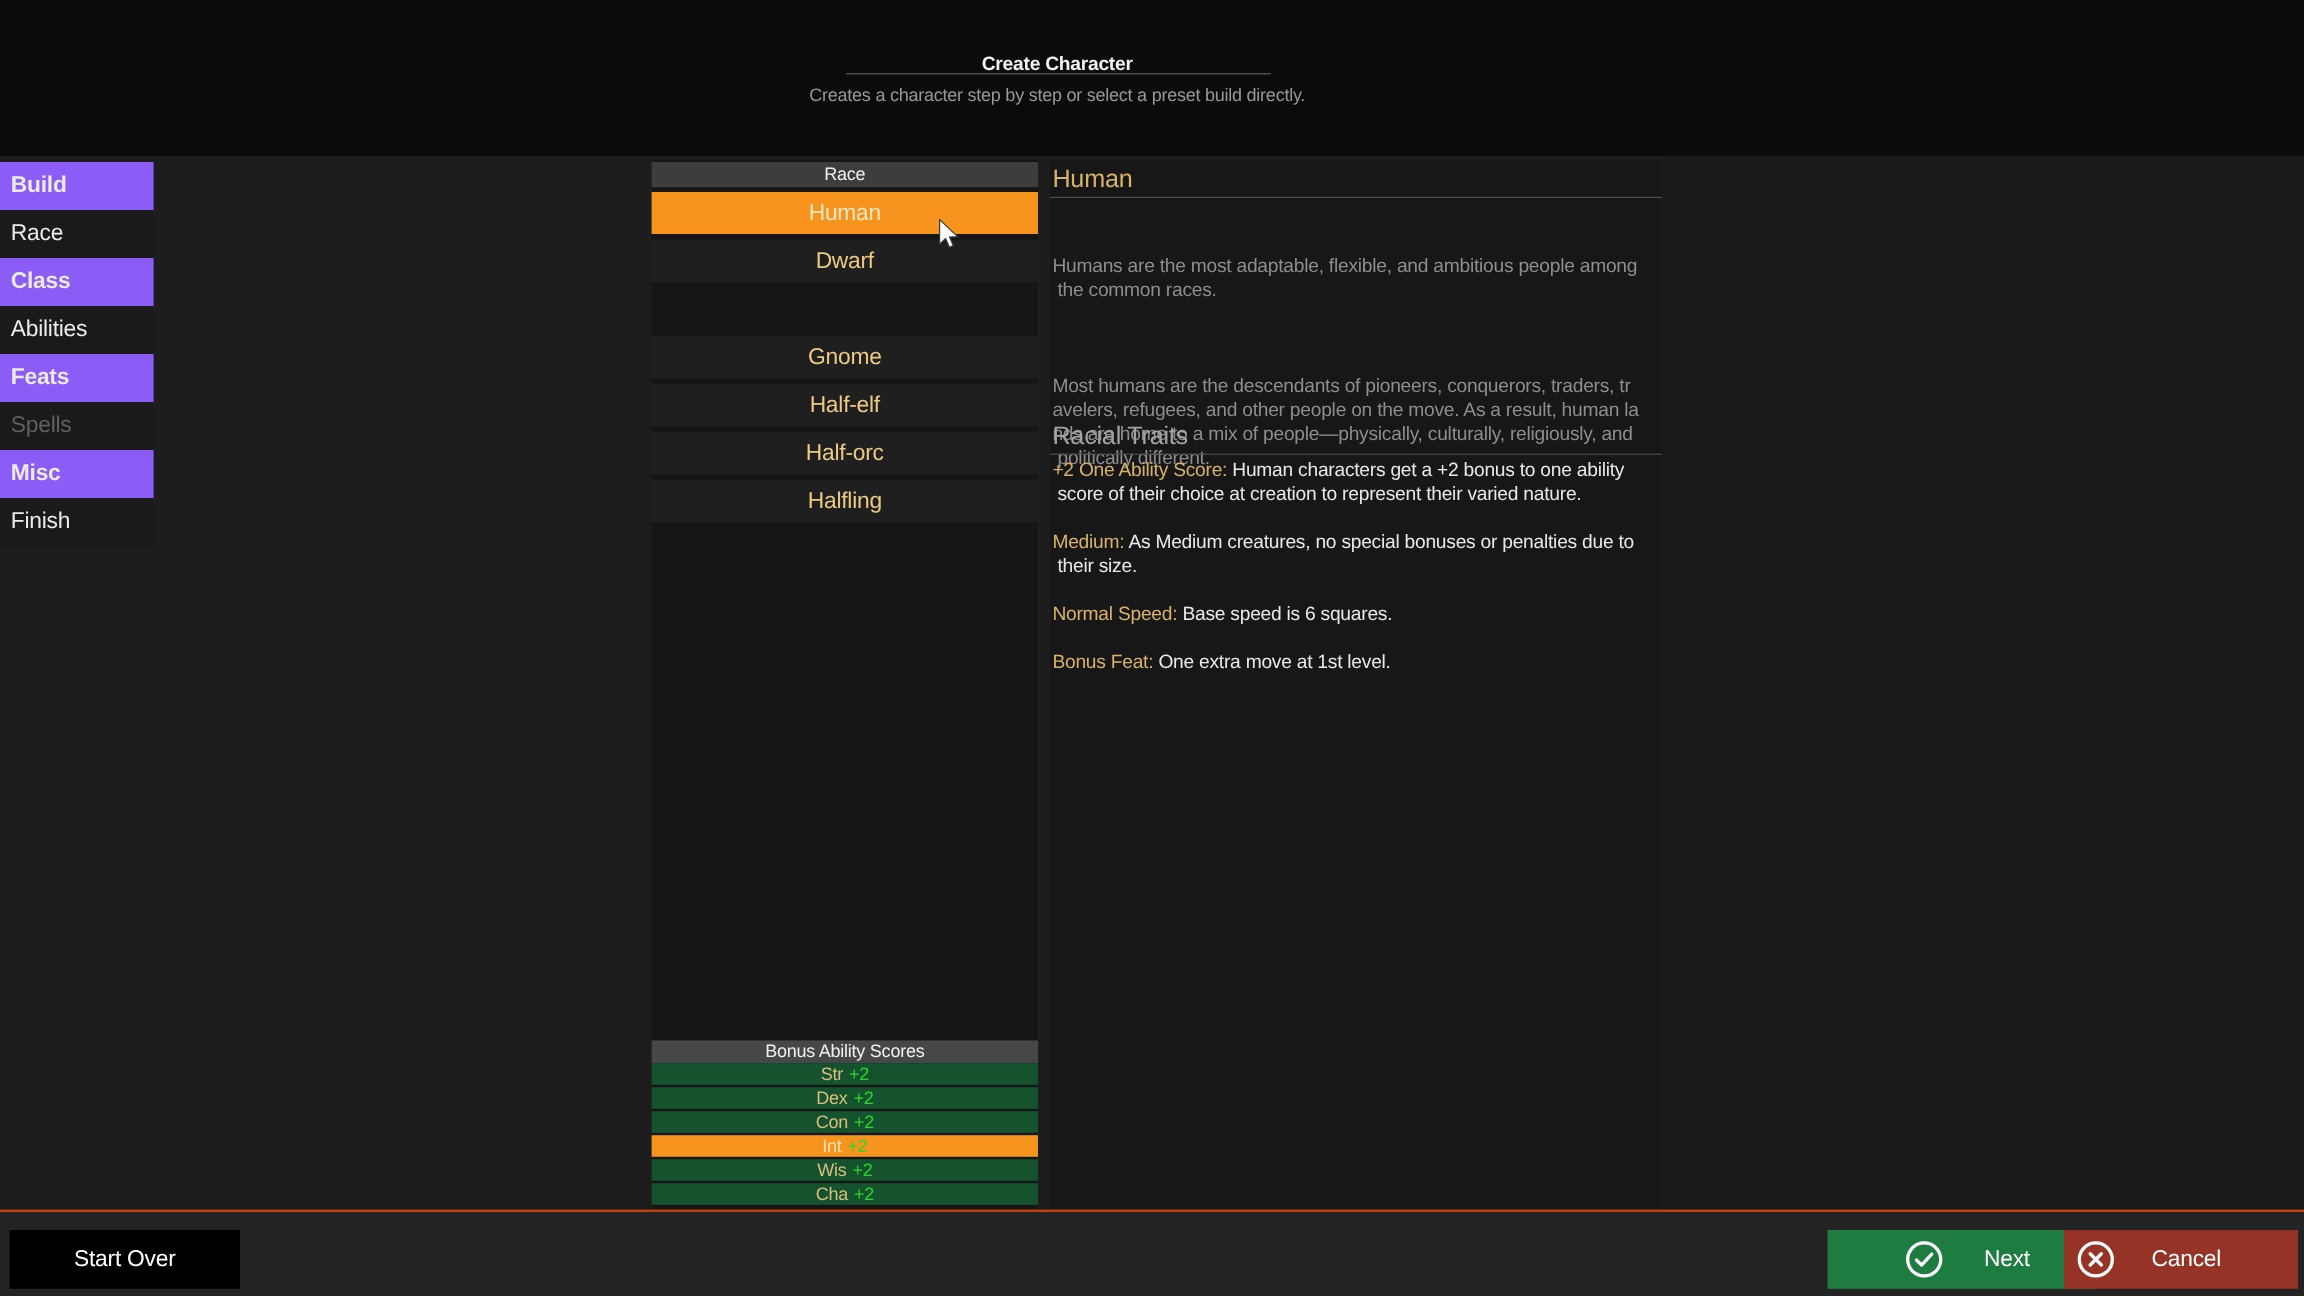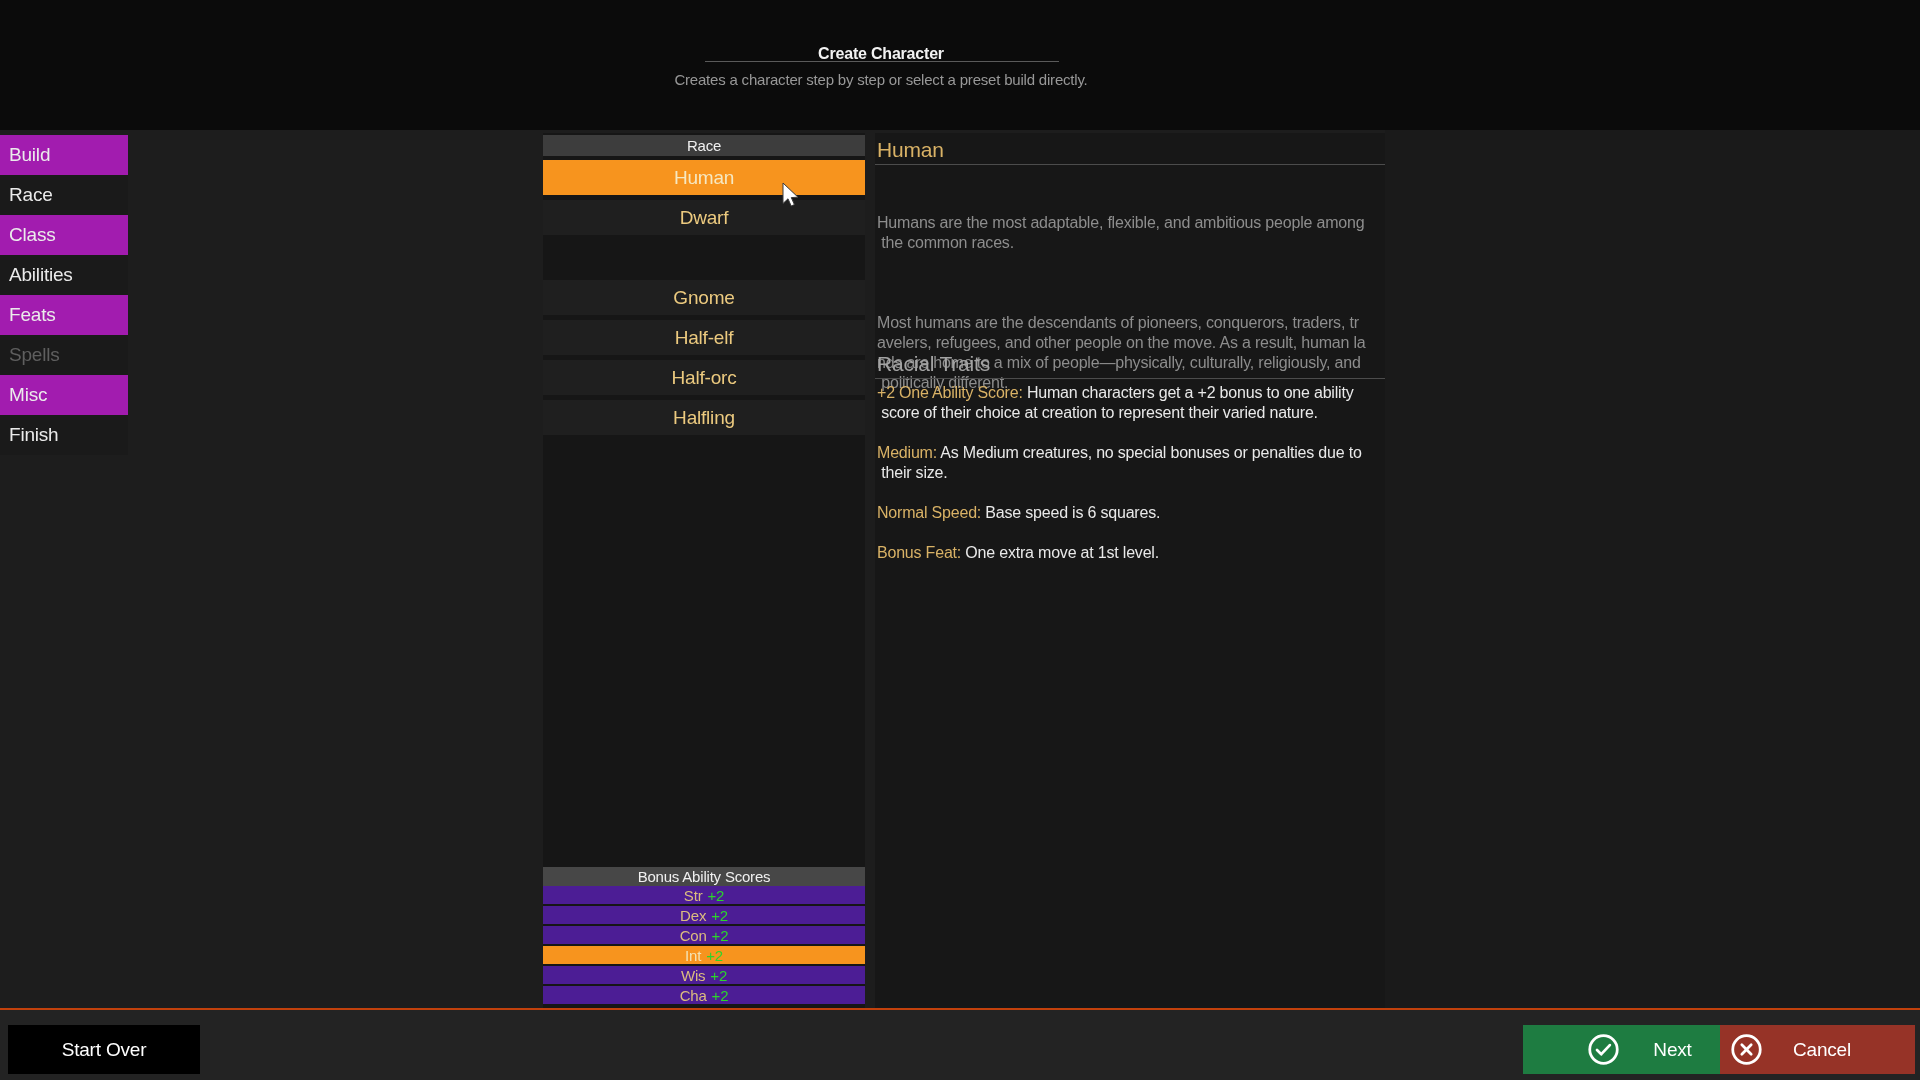--- a/index.html
+++ b/index.html
@@ -24,21 +24,21 @@
   }
   
   .band { position:absolute; top:130px; left:0; width:1920px; height:878px; background:#1d1d1d; }
   .band-right { position:absolute; top:130px; left:1385px; width:535px; height:878px; background:#1a1a1a; }
   
   .side { position:absolute; top:135px; left:0; width:128px; }
   .side-item {
     width:128px; height:40px; display:flex; align-items:center;
     padding-left:9px; color:#ebebeb; font-size:19px; cursor:default;
   }
-  .side-item.alt-light { background:#a21caf; }
+  .side-item.alt-light { background:#8b5cf6;font-weight:bold; }
   .side-item.alt-dark  { background:#1a1a1a; }
   .side-item.disabled  { color:#5f5f5f; }
   
   .race-col {
     position:absolute; top:133px; left:543px; width:322px; height:875px;
     background:#161616;
   }
   .list-header {
     position:absolute; left:0; width:322px; height:21px;
     background:#3d3d3d; color:#f0f0f0; font-size:15px;
@@ -46,21 +46,21 @@
   }
   .race-row {
     position:absolute; left:0; width:322px; height:35px; background:#1f1f1f;
     display:flex; align-items:center; justify-content:center;
     color:#ecca7f; font-size:19px; cursor:pointer;
   }
   .race-row.selected { background:#f7941e; color:#f6e8c2; }
   
   .bonus-header { background:#474747; }
   .bonus-row {
-    position:absolute; left:0; width:322px; height:18px; background:#4c1d95;
+    position:absolute; left:0; width:322px; height:18px; background:#14532d;
     display:flex; align-items:center; justify-content:center;
     font-size:15px; color:#dcbd7f; cursor:pointer;
   }
   .bonus-row .val { color:#2bd62b; margin-left:5px; }
   .bonus-row.selected { background:#f7941e; color:#f3e3b4;justify-content:center; }
   
   .detail {
     position:absolute; top:133px; left:875px; width:510px; height:875px;
     background:#171717; overflow:hidden;
   }

